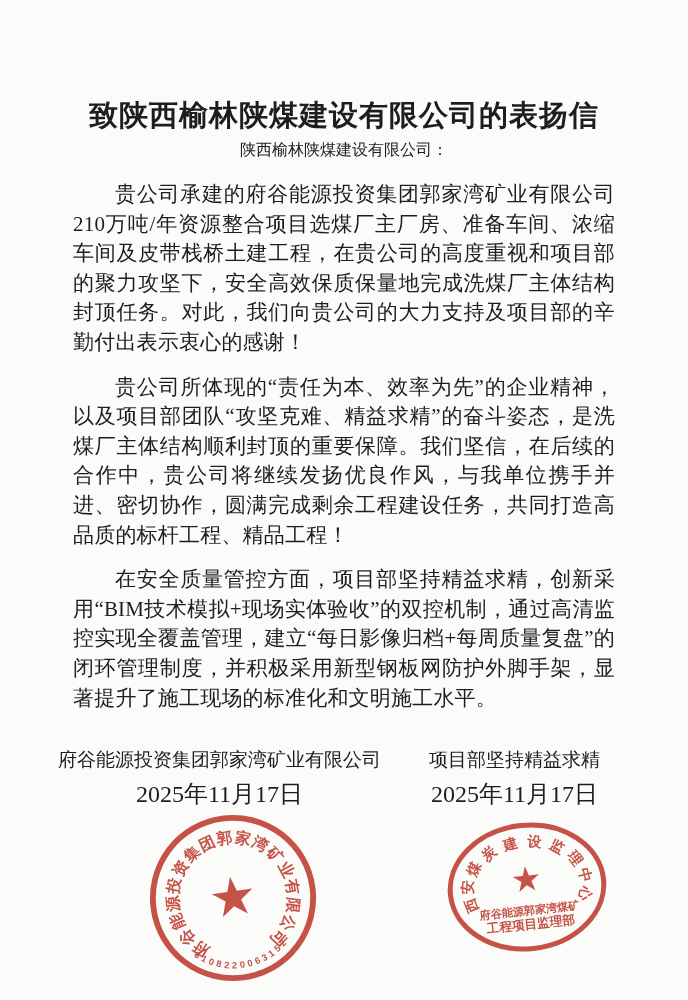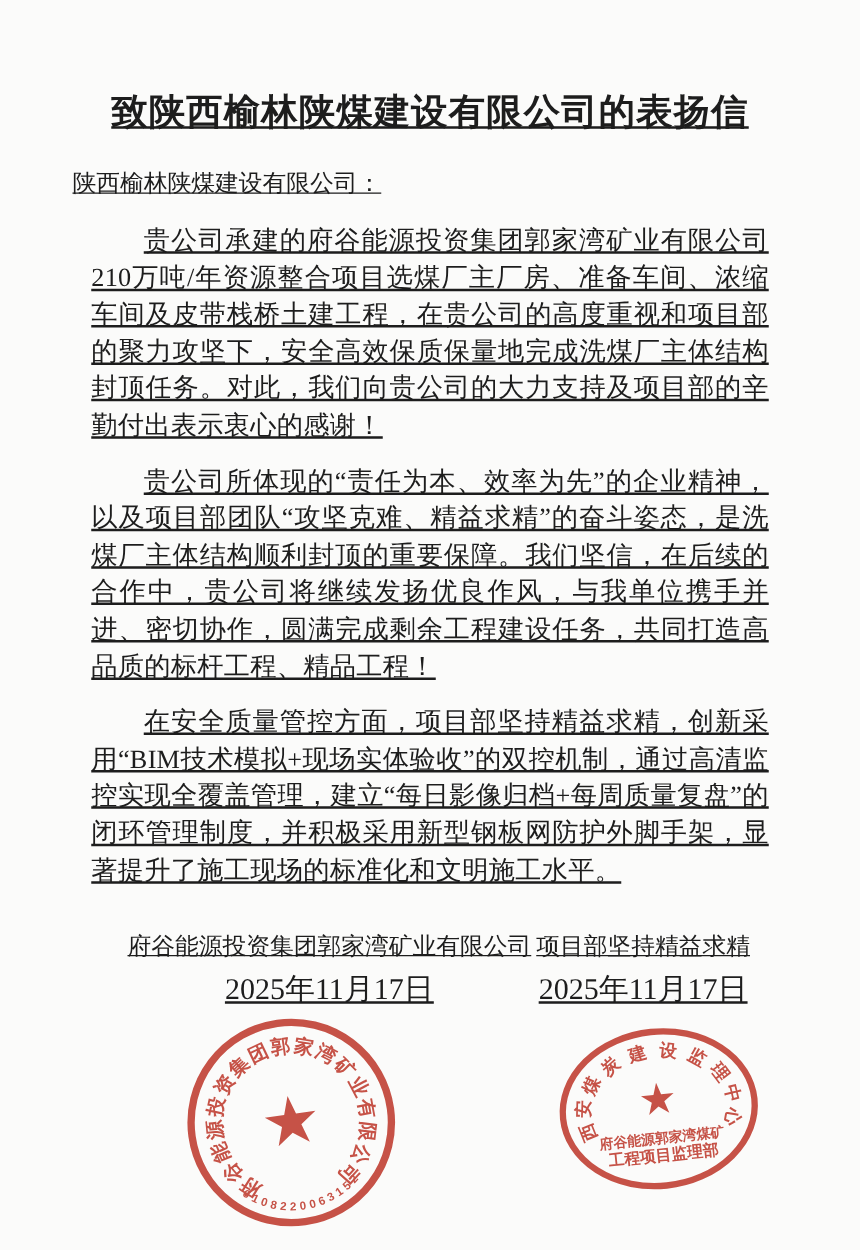--- a/index.html
+++ b/index.html
@@ -9,51 +9,49 @@
     font-family:"Liberation Serif","DejaVu Serif",serif;
     -webkit-font-smoothing:antialiased;
   }
   .page{
     position:relative;
     width:688px;height:1000px;
     background:var(--page-bg,#fbfbfa);
     color:var(--ink,#1d1d1d);
     overflow:hidden;
     box-sizing:border-box;
-    padding:70px 58px 0 58px;
-    text-decoration:underline;
+    padding:95px 58px 0 58px;
   }
   .title{
     margin:0;
     text-align:center;
     font-family:"Liberation Sans","DejaVu Sans",sans-serif;
     font-weight:700;
     font-size:29px;
     line-height:40px;
     letter-spacing:1px;
   }
   .salutation{
-    margin-top:23px;
-    font-size:19px;
+    font-size:16px;
     line-height:30px;
+    text-align:center;
   }
   .body-text p{
     margin:15px;
     text-indent:2em;
     font-size:21px;
     line-height:29.6px;
     text-align:justify;
     letter-spacing:0.2px;
   }
   .sig-row{
     display:flex;
     justify-content:space-between;
     margin-top:32px;
     padding-right:30px;
-    margin-left:44px;
   }
   .sig-col{text-align:center;}
   .sig-org{
     font-size:19px;
     line-height:30px;
     white-space:nowrap;
   }
   .sig-date{
     font-size:24px;
     line-height:38px;

